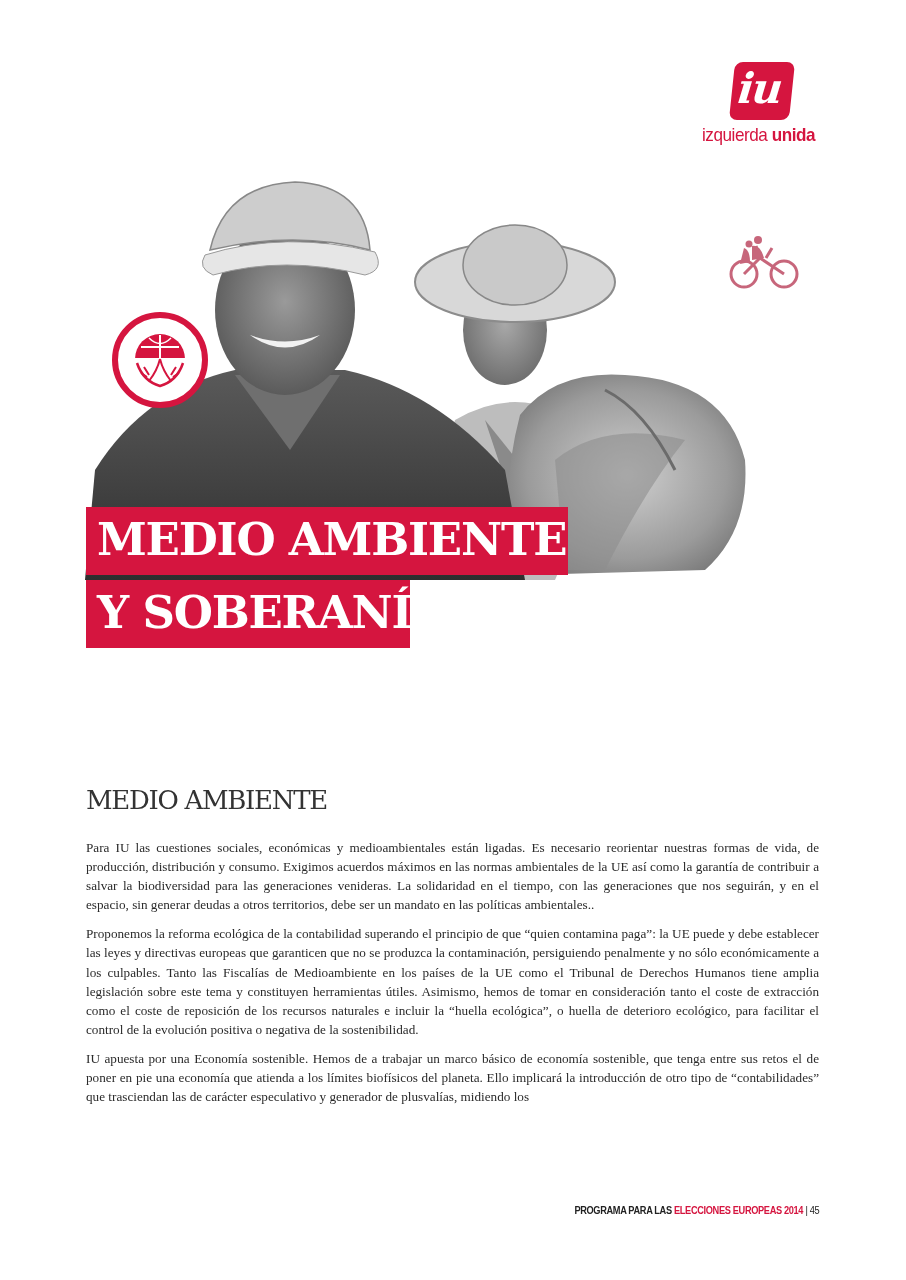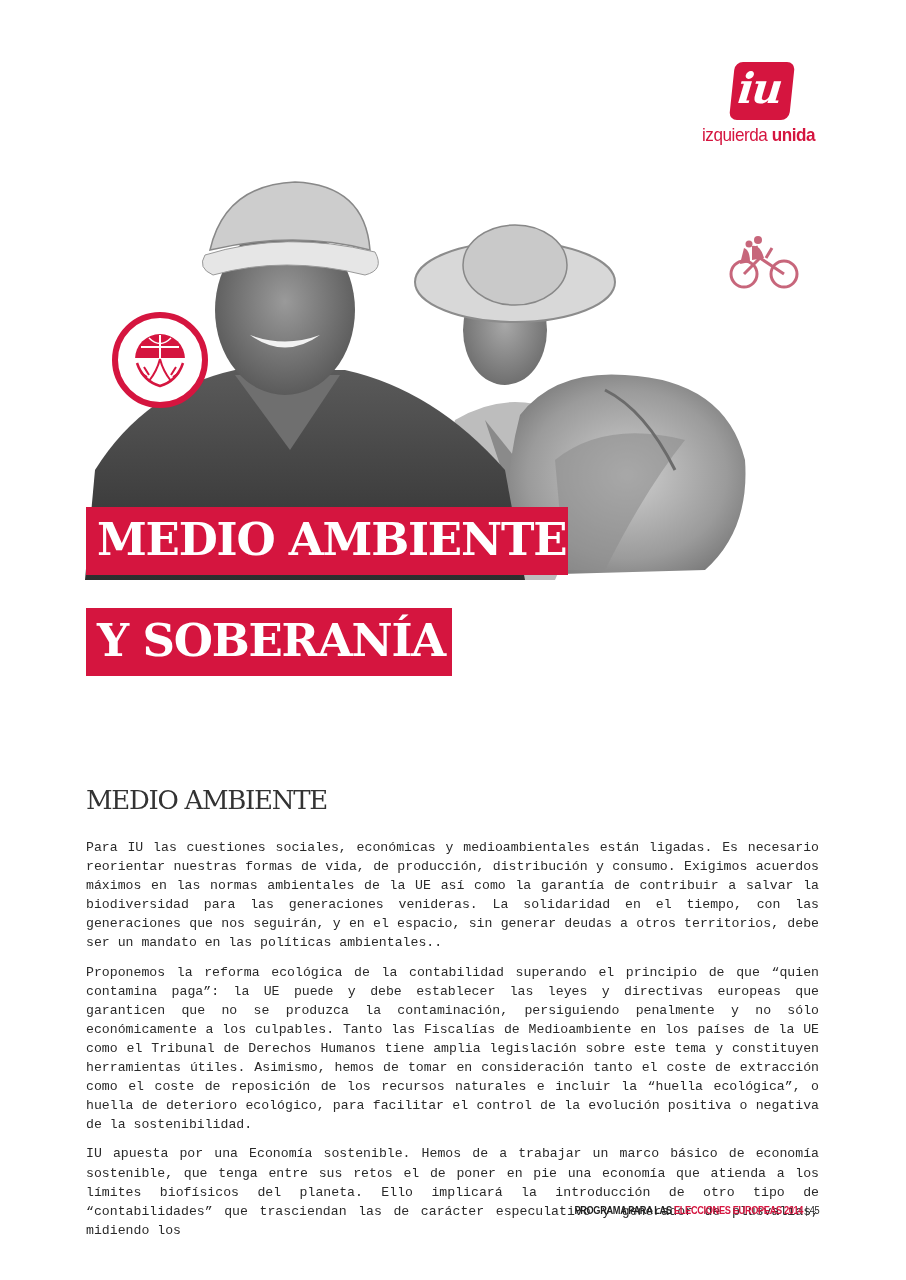--- a/index.html
+++ b/index.html
@@ -22,28 +22,28 @@
 
     .bike-icon { position: absolute; left: 722px; top: 228px; width: 82px; height: 66px; opacity: 0.75; }
     .globe-badge { position: absolute; left: 112px; top: 312px; width: 96px; height: 96px; border-radius: 50%;
       background: #fff; border: 6px solid #d5153f; display: flex; align-items: center; justify-content: center; }
 
     
     .title-bar { position: absolute; left: 86px; background: #d5153f; color: #fff;
       font-family: "DejaVu Serif", serif; font-weight: bold; font-size: 45px; line-height: 1;
       padding: 10px 12px 0 11px; letter-spacing: -1.2px; white-space: nowrap; }
     .title-bar-1 { top: 507px; width: 482px; height: 68px; }
-    .title-bar-2 { top: 580px; width: 366px; height: 68px; margin-top: 28px; }
+    .title-bar-2 { top: 580px; width: 324px; height: 68px; }
 
     
     .section-heading { position: absolute; left: 86px; top: 785px; font-family: "DejaVu Serif", serif;
       font-weight: normal; font-size: 26px; color: #333; letter-spacing: -1.3px; }
 
     
-    .body-text { position: absolute; left: 86px; top: 838px; width: 733px; font-family: Liberation Mono, monospace;
+    .body-text { position: absolute; left: 86px; top: 838px; width: 733px; font-family: Liberation Serif, serif;
       font-size: 13.2px; line-height: 19.1px; color: #2a2a2a; text-align: justify; }
     .body-text p { margin-bottom: 10px; }
 
     
     .footer { position: absolute; right: 87px; top: 1204px; font-family: "Liberation Sans", sans-serif;
       font-weight: bold; font-size: 10.5px; color: #222; letter-spacing: -0.4px; white-space: nowrap; transform: scaleX(0.88); transform-origin: right; }
     .footer .accent { color: #d5153f; }
     .footer .page { font-weight: normal; }
   </style>
 </head>

